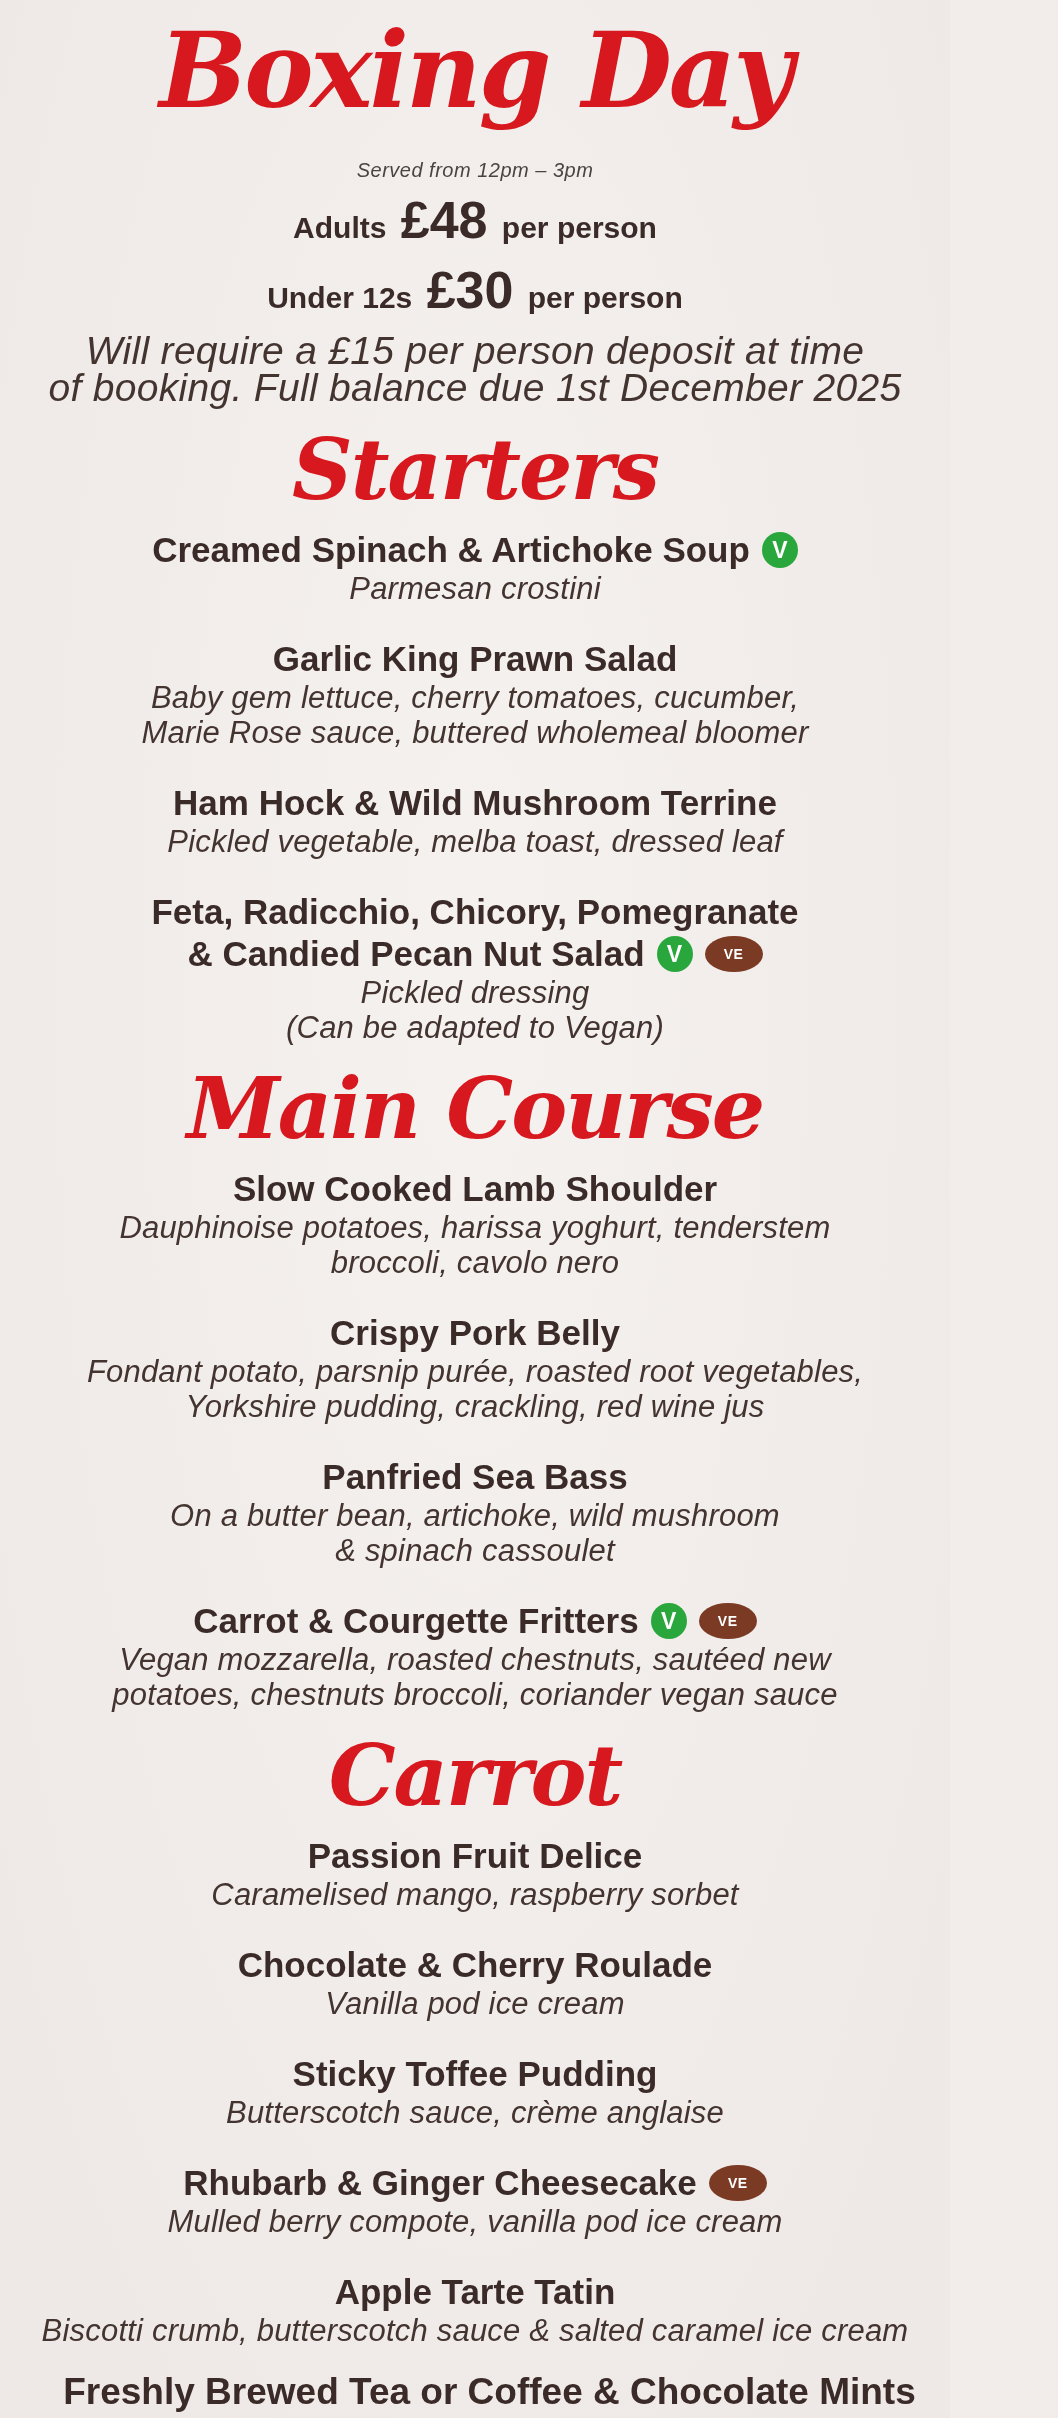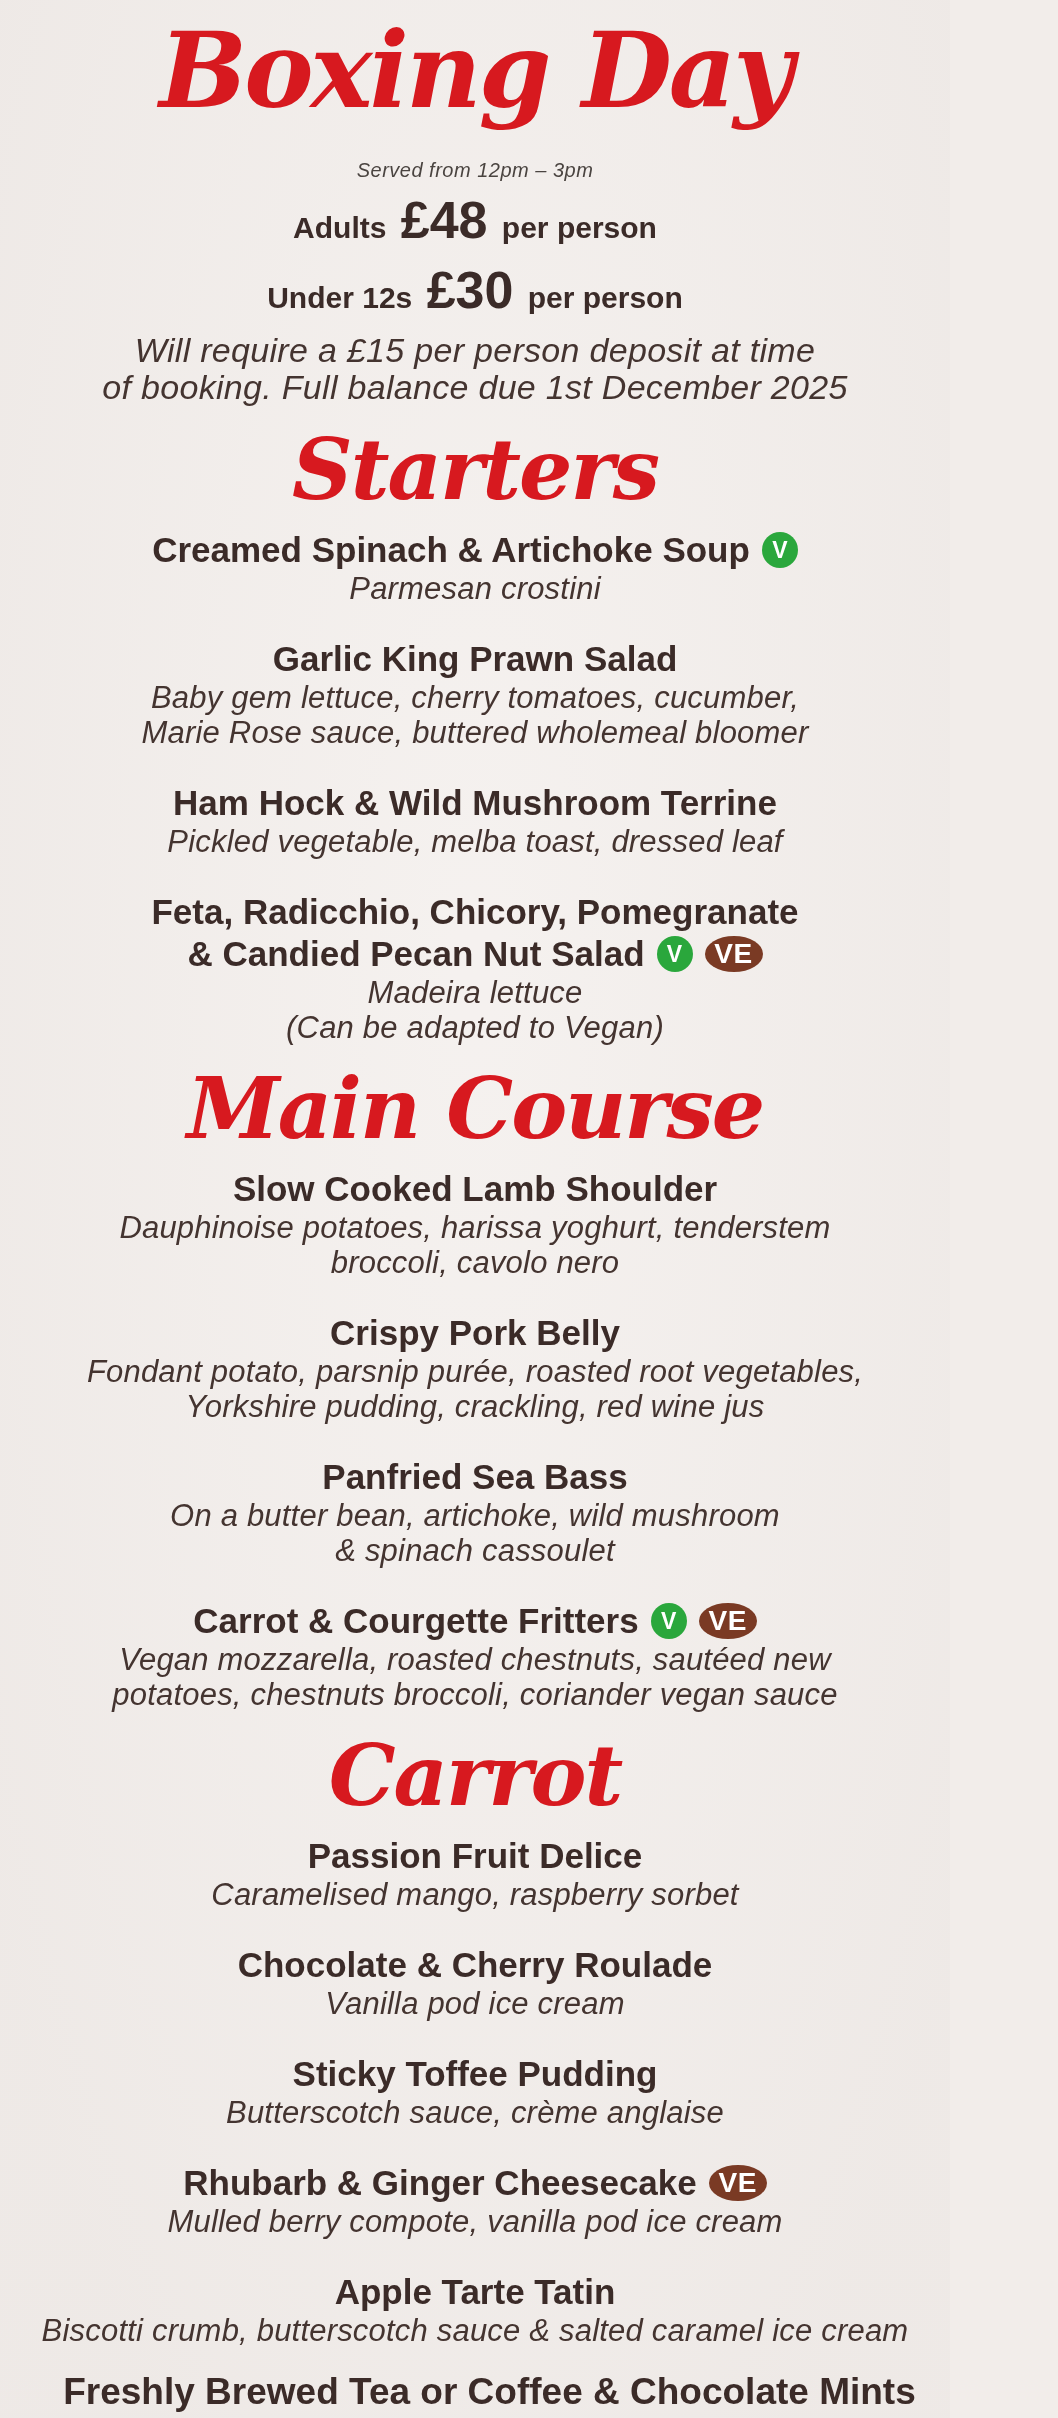--- a/index.html
+++ b/index.html
@@ -47,21 +47,21 @@
     line-height: 60px;
     color: var(--text-dark, #3b2b28);
   }
   .price-line .big-price {
     font-size: 52px;
     padding: 0 6px;
   }
   .deposit {
     margin-top: 4px;
     font-style: italic;
-    font-size: 34px;
+    font-size: 39px;
     line-height: 37px;
     color: var(--text-desc, #443430);
     letter-spacing: 0.3px;
   }
   
   .section-heading {
     margin-top: 16px;
     font-family: "DejaVu Serif", serif;
     font-style: italic;
     font-weight: bold;
@@ -100,21 +100,21 @@
     height: 36px;
     line-height: 36px;
     border-radius: 50%;
     font-size: 23px;
   }
   .badge.ve {
     width: 58px;
     height: 36px;
     line-height: 36px;
     border-radius: 50% / 50%;
-    font-size: 28px;
+    font-size: 14px;
     letter-spacing: 0.5px;
   }
   
   .footer-line {
     margin-top: 22px;
     font-weight: bold;
     font-size: 37px;
     line-height: 44px;
     color: var(--text-dark, #3b2b28);
     white-space: nowrap;
@@ -178,21 +178,21 @@
               <div class="desc-line">Pickled vegetable, melba toast, dressed leaf</div>
             </div>
   </div>
 
   <div class="menu-item">
     <div>
               <div class="name-line"><span>Feta, Radicchio, Chicory, Pomegranate</span></div>
               <div class="name-line"><span>&amp; Candied Pecan Nut Salad</span><span class="badge v" style="background: rgb(42, 167, 60);">V</span><span class="badge ve" style="background: rgb(122, 58, 36);">VE</span></div>
             </div>
     <div>
-              <div class="desc-line">Madeira lettuce</div>
+              <div class="desc-line">Pickled dressing</div>
               <div class="desc-line">(Can be adapted to Vegan)</div>
             </div>
   </div>
 </div>
   </section>
 
   <section>
     <h2 class="section-heading">Main Course</h2>
     <div>
   <div class="menu-item first">

